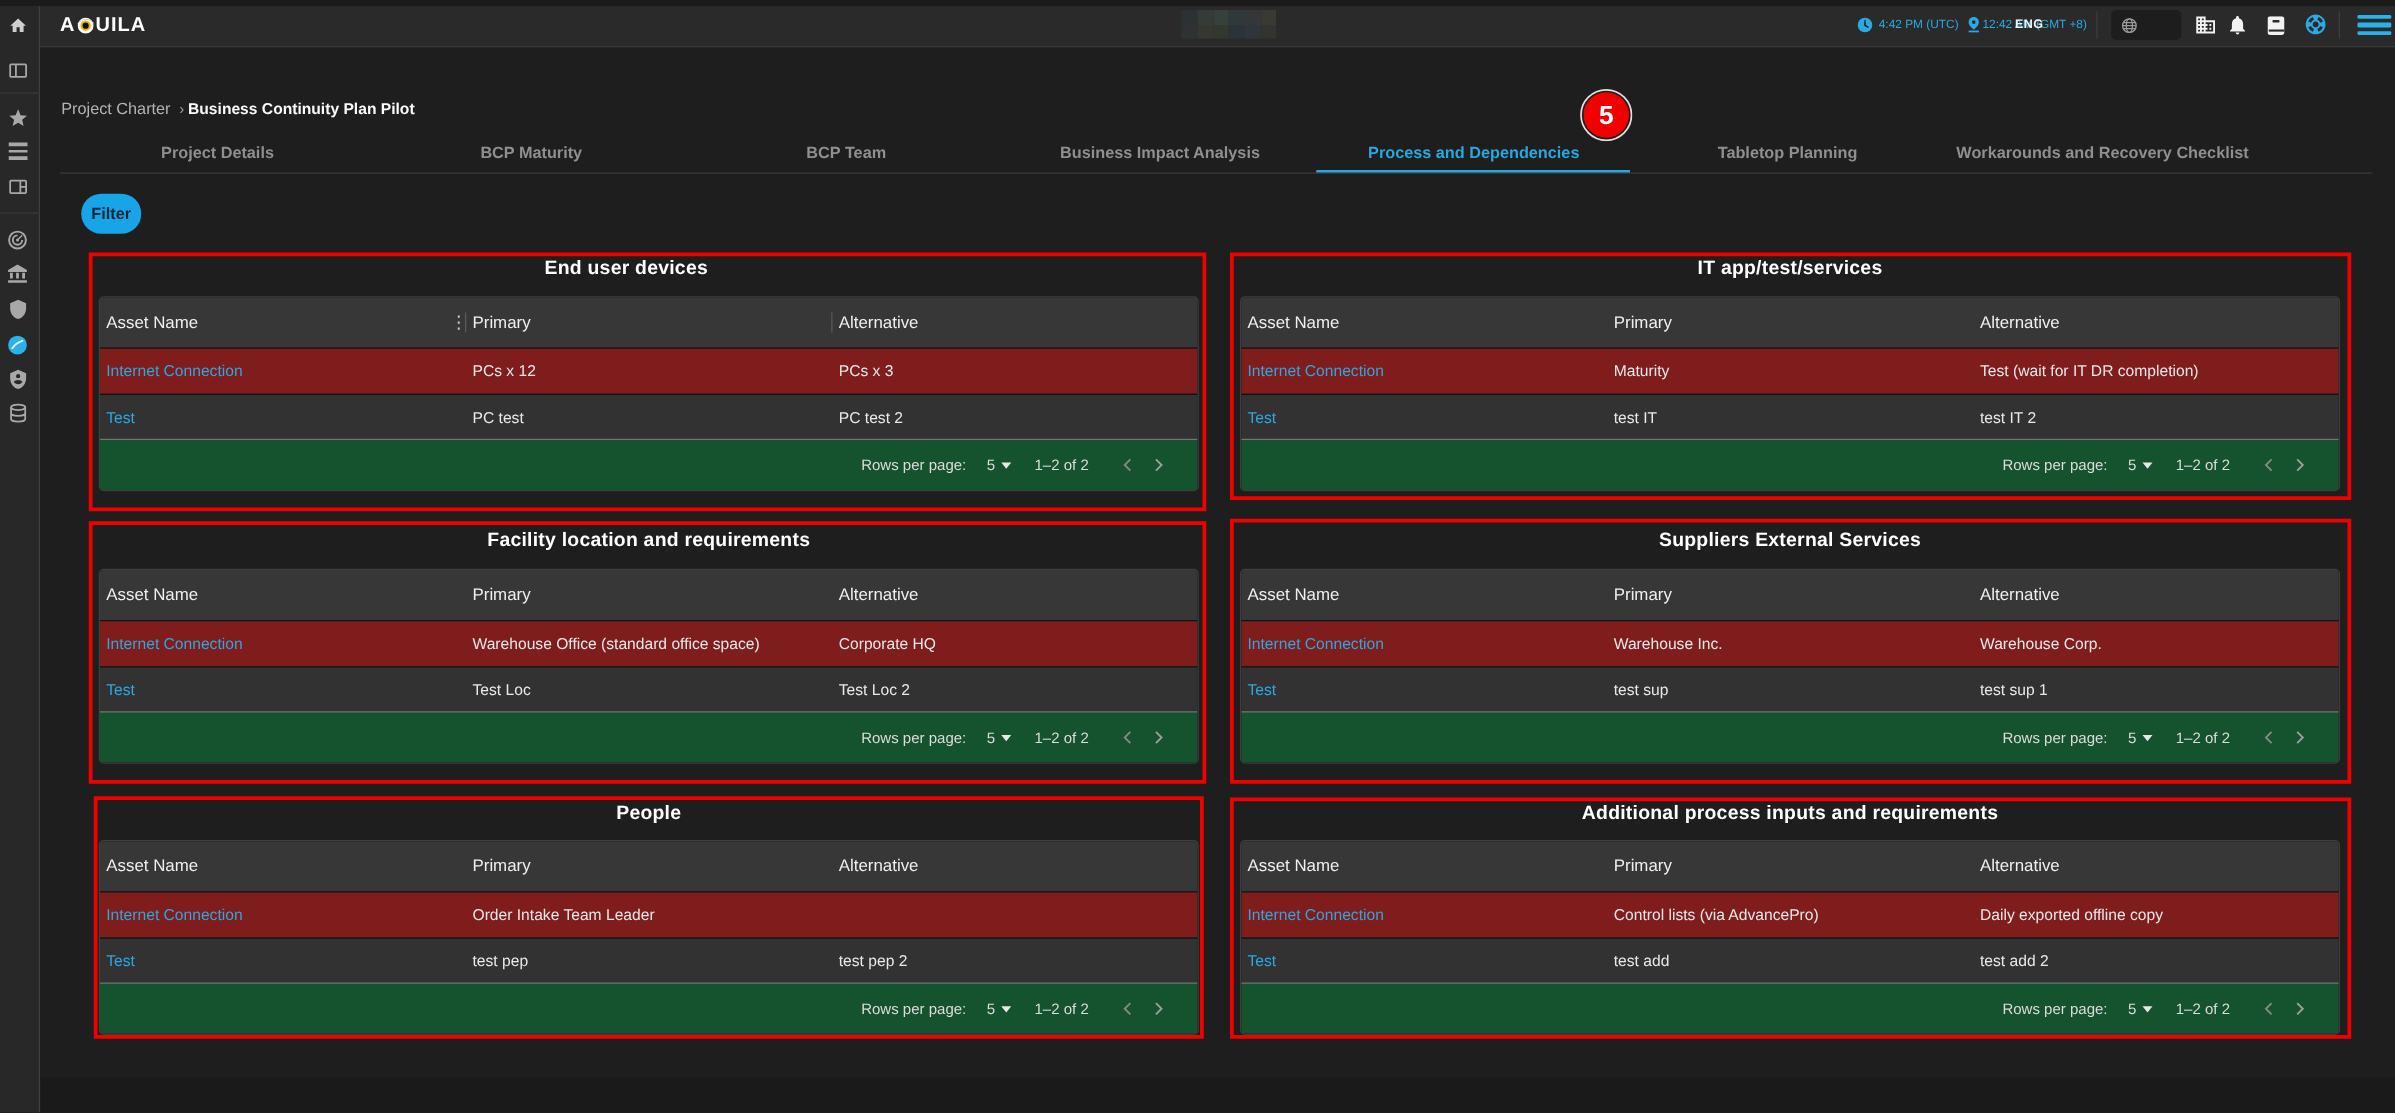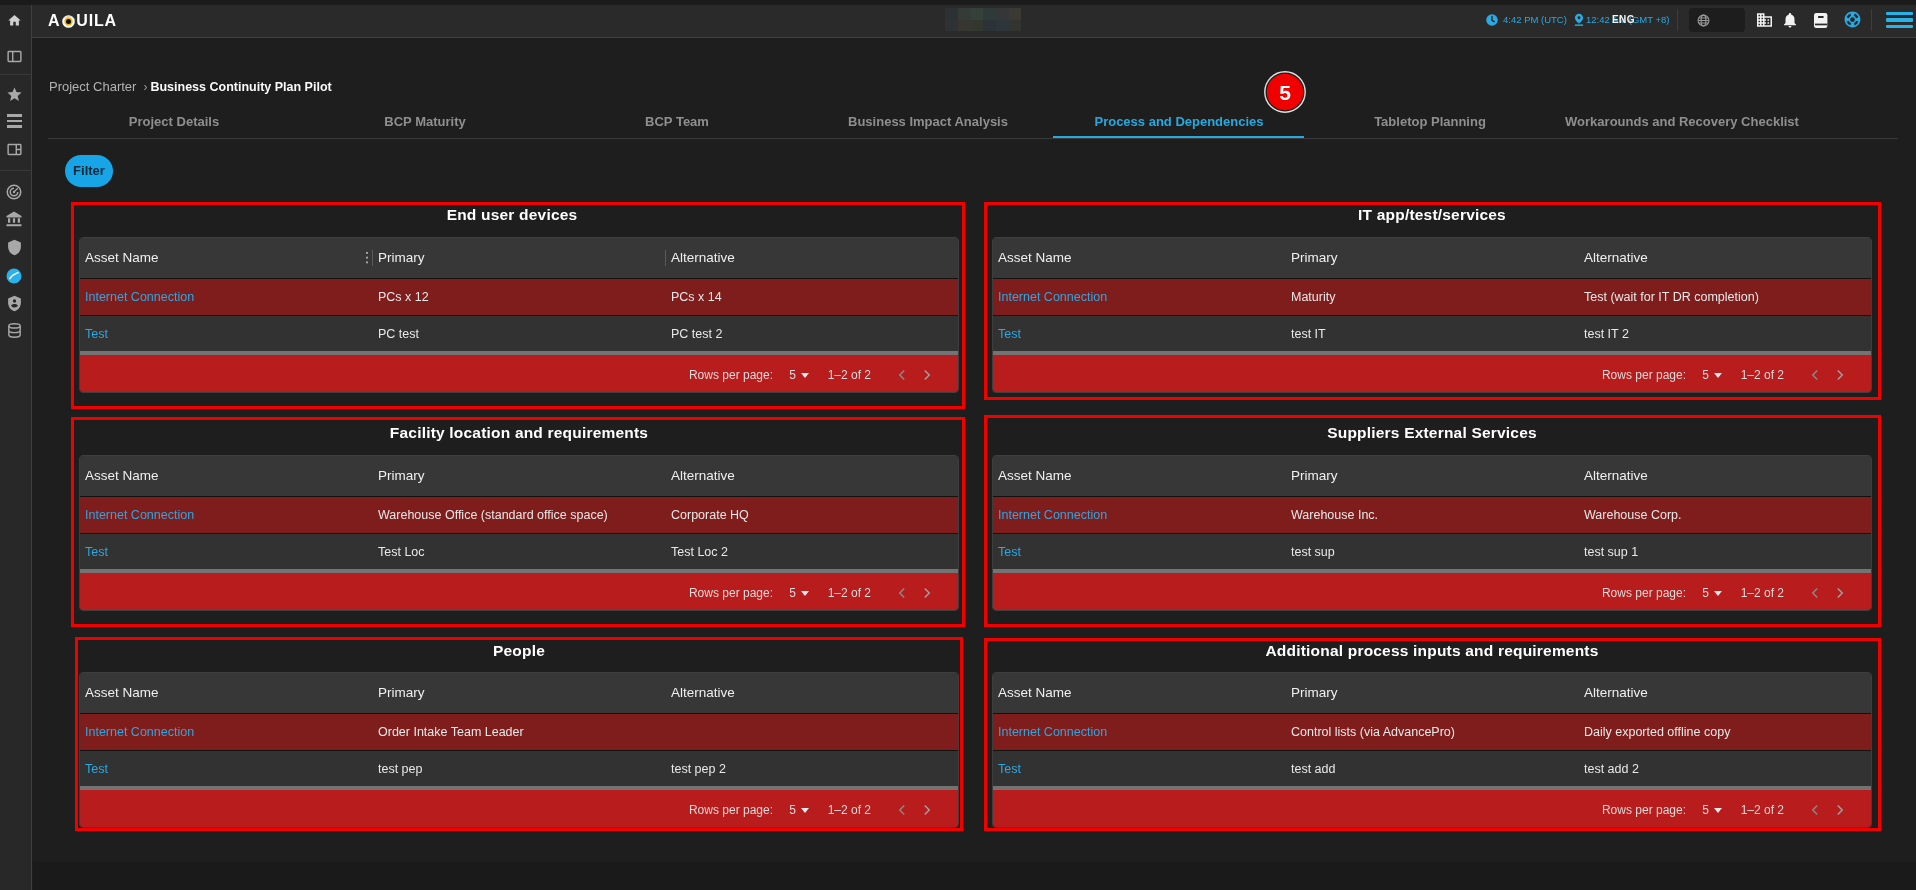--- a/index.html
+++ b/index.html
@@ -35,21 +35,21 @@
 .thead{position:relative;height:40px;background:#373737}
 .th{position:absolute;top:0;line-height:40px;font-size:13.5px;color:#efefef}
 .trow{position:relative;height:36.5px;border-top:1px solid #121212}
 .r1{background:#7f1d1d}
 .r2{background:#323232}
 .td{position:absolute;top:0;line-height:36px;font-size:12.5px;color:#e8e8e8}
 .td.link{color:#2da7e0}
 .c1{left:5px;width:285px}
 .c2{left:298px;width:285px}
 .c3{left:591px;width:285px}
-.tfoot{position:relative;height:41px;background:#b91c1c;border-top:4px solid #737373}
+.tfoot{position:relative;height:41px;background:#14532d;border-top:1px solid #737373}
 .tfoot span{position:absolute;top:0;line-height:40px;font-size:12px;color:#dcdcdc}
 .fo-lbl{right:185px}
 .fo-sel{right:162px}
 .fo-arr{position:absolute;right:149px;top:18px;width:0;height:0;border-left:4.5px solid transparent;border-right:4.5px solid transparent;border-top:5px solid #e8e8e8}
 .fo-rng{right:87px}
 .chev{position:absolute;top:11px;width:18px;height:18px}
 .hsep{position:absolute;top:12px;width:1px;height:16px;background:#5a5a5a}
 .hdots{position:absolute;top:11px;color:#cfcfcf;font-size:14px;letter-spacing:0}
 
 .redbox{position:absolute;border:3px solid #f10000}
@@ -178,34 +178,34 @@
 <div class="tab" style="left:677px">BCP Team</div>
 <div class="tab" style="left:928px">Business Impact Analysis</div>
 <div class="tab active" style="left:1179px">Process and Dependencies</div>
 <div class="tab" style="left:1430px">Tabletop Planning</div>
 <div class="tab" style="left:1682px">Workarounds and Recovery Checklist</div>
 <div id="tabline"></div>
 <div id="tabind"></div>
 
 <div id="filter">Filter</div>
 
-<div class="ttl" style="left:512px;top:206px">End user devices</div>
+<div class="ttl" style="left:501px;top:206px">End user devices</div>
 <div class="tbl" style="left:79px;top:237px">
   <div class="thead">
     <span class="th c1">Asset Name</span>
     <span class="hdots" style="left:280px">⋮</span>
     <span class="hsep" style="left:292px"></span>
     <span class="th c2">Primary</span>
     <span class="hsep" style="left:585px"></span>
     <span class="th c3">Alternative</span>
   </div>
   <div class="trow r1">
       <span class="td link c1">Internet Connection</span>
       <span class="td c2">PCs x 12</span>
-      <span class="td c3">PCs x 14</span>
+      <span class="td c3">PCs x 3</span>
     </div>
   <div class="trow r2">
       <span class="td link c1">Test</span>
       <span class="td c2">PC test</span>
       <span class="td c3">PC test 2</span>
     </div>
   <div class="tfoot">
     <span class="fo-lbl">Rows per page:</span>
       <span class="fo-sel">5</span>
       <i class="fo-arr"></i>

